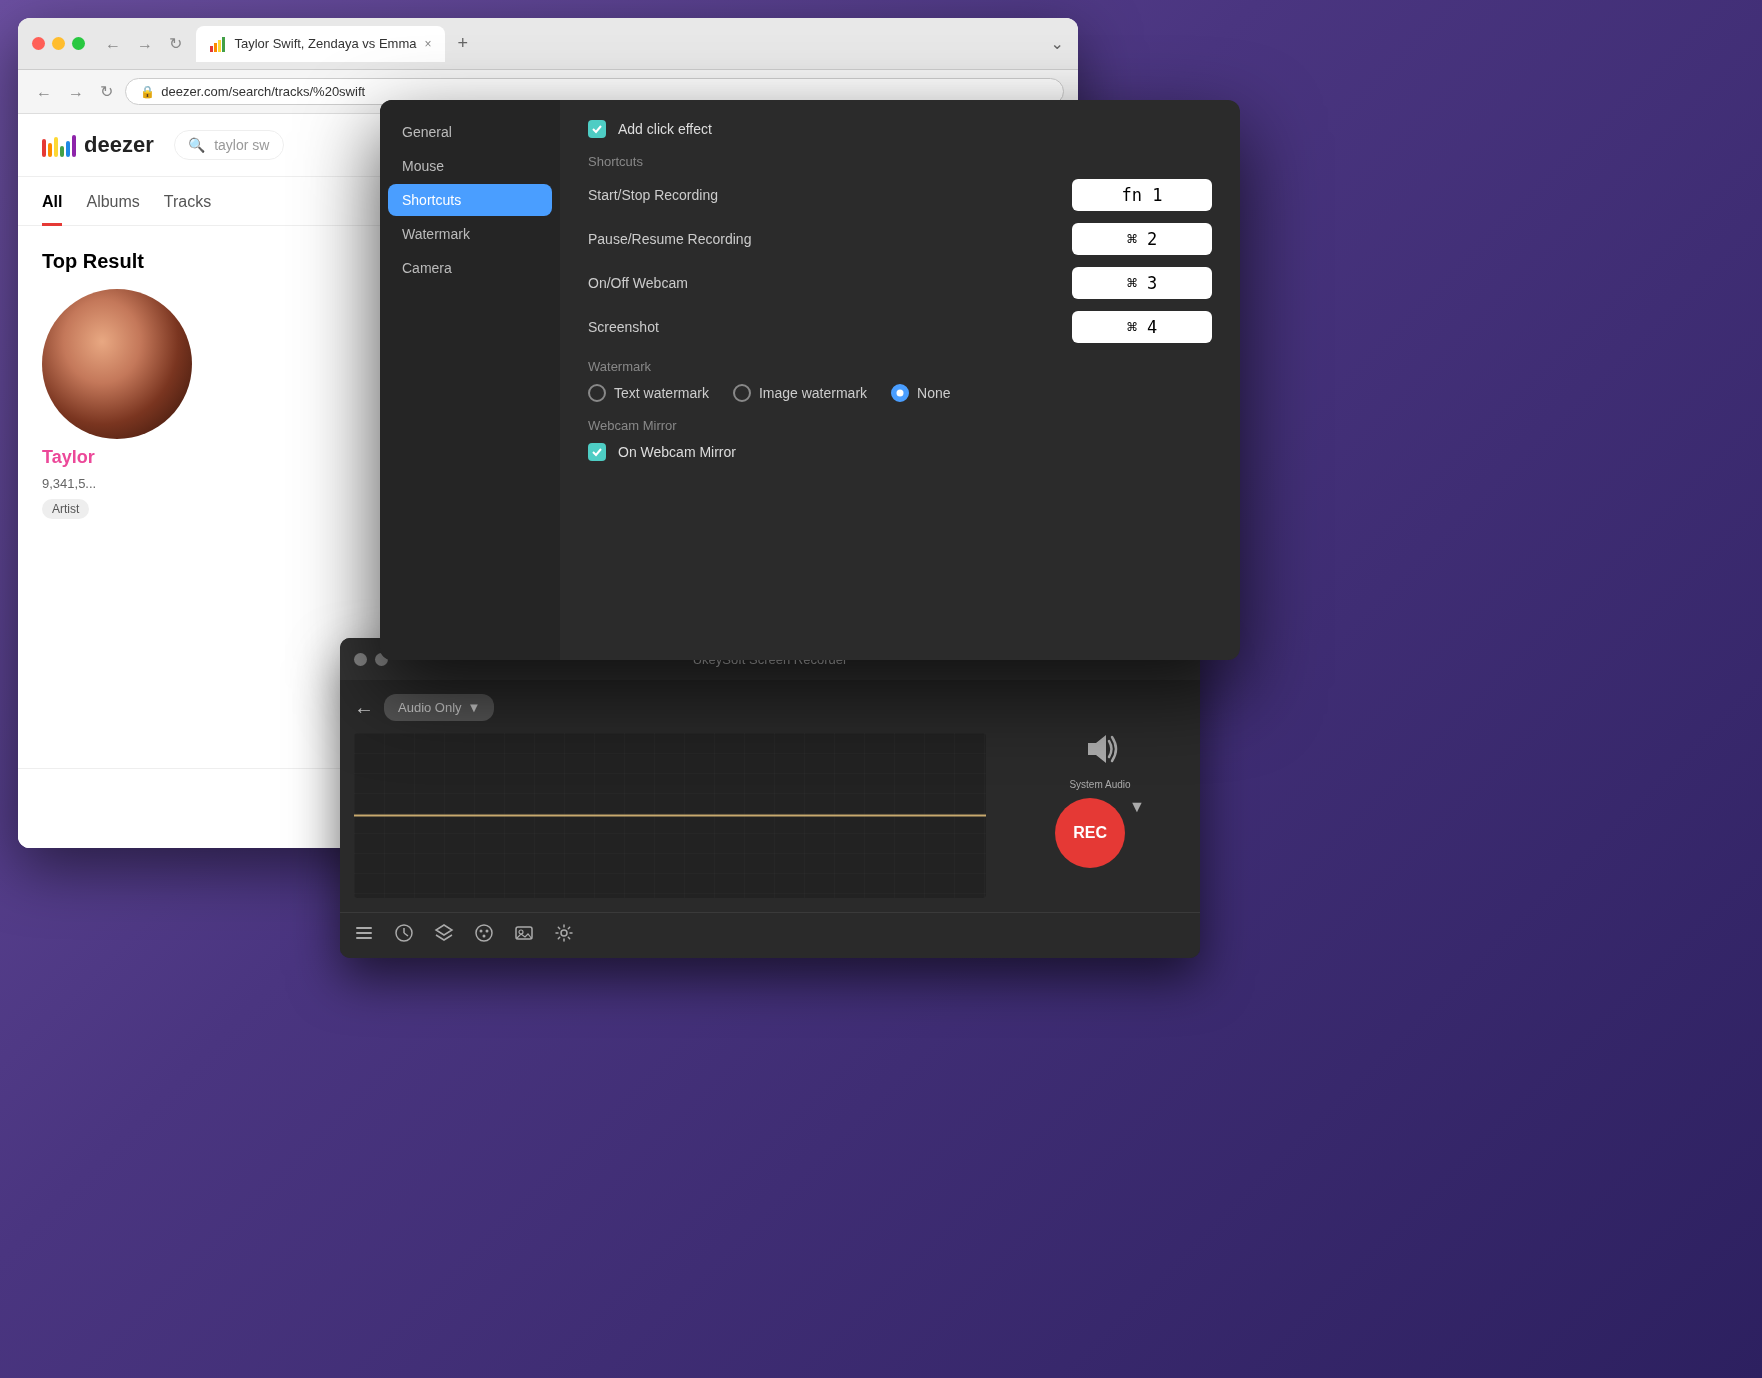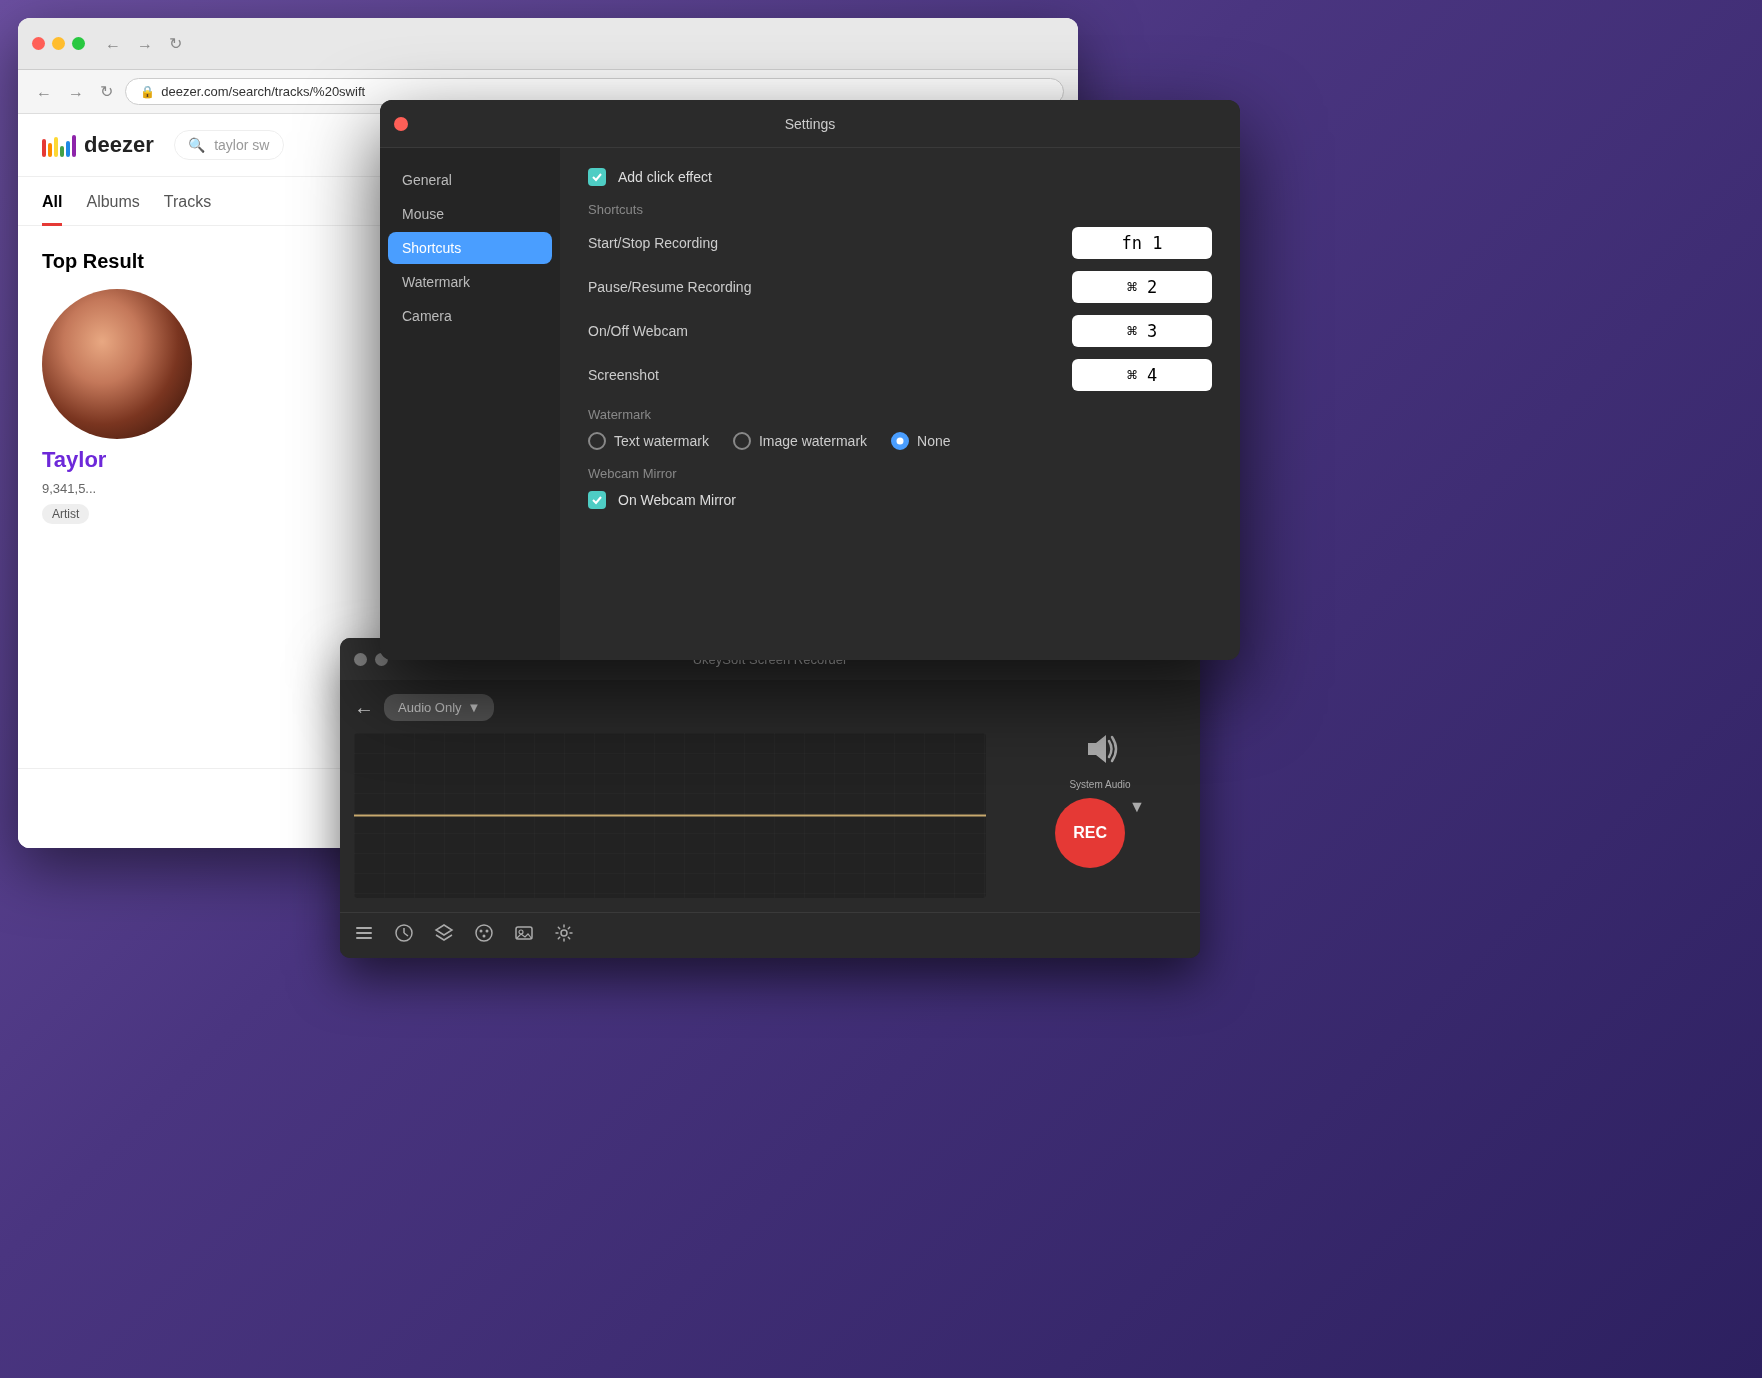--- a/index.html
+++ b/index.html
@@ -185,23 +185,23 @@
       background: linear-gradient(145deg, #c8956c 0%, #8b4513 40%, #3d1a0a 100%);
       overflow: hidden;
       position: relative;
     }
     .artist-avatar-inner {
       width: 100%;
       height: 100%;
       background: radial-gradient(ellipse at 40% 35%, #e8a882 0%, #c4785a 30%, #7a3520 60%, #2a0e05 100%);
     }
     .artist-name {
-      font-size: 22px;
+      font-size: 18px;
       font-weight: 700;
-      color: #6d28d9;
+      color: #ec4899;
     }
     .artist-fans {
       font-size: 13px;
       color: #666;
     }
     .artist-badge {
       background: #eee;
       border-radius: 12px;
       padding: 3px 10px;
       font-size: 12px;
@@ -536,20 +536,35 @@
   <div class="browser-titlebar">
     <div class="browser-dots">
       <div class="browser-dot dot-red"></div>
       <div class="browser-dot dot-yellow"></div>
       <div class="browser-dot dot-green"></div>
     </div>
     <div class="browser-nav">
       <button class="nav-btn">←</button>
       <button class="nav-btn">→</button>
       <button class="nav-btn">↻</button>
+    </div>
+    <div class="tab-bar">
+      <div class="tab">
+
+        <svg width="16" height="16" viewBox="0 0 16 16">
+          <rect x="0" y="10" width="3" height="6" fill="#e53935"></rect>
+          <rect x="4" y="7" width="3" height="9" fill="#fb8c00"></rect>
+          <rect x="8" y="4" width="3" height="12" fill="#fdd835"></rect>
+          <rect x="12" y="1" width="3" height="15" fill="#43a047"></rect>
+        </svg>
+        <span>Taylor Swift, Zendaya vs Emma</span>
+        <span class="tab-close">×</span>
+      </div>
+      <span class="tab-new">+</span>
+      <span class="tab-overflow" style="margin-left:auto;">⌄</span>
     </div>
   </div>
 
   <div class="browser-toolbar">
     <button class="nav-btn">←</button>
     <button class="nav-btn">→</button>
     <button class="nav-btn">↻</button>
     <div class="address-bar">
       <span class="lock-icon">🔒</span>
       <span>deezer.com/search/tracks/%20swift</span>
@@ -607,24 +622,20 @@
           <text x="12" y="17" font-size="11" fill="#333" text-anchor="middle">30</text>
           <path d="M12 5V1l5 5-5 5V7c-3.31 0-6 2.69-6 6s2.69 6 6 6 6-2.69 6-6h2c0 4.42-3.58 8-8 8s-8-3.58-8-8 3.58-8 8-8z" fill="#333"></path>
         </svg>
       </button>
       <button class="player-btn">⏭</button>
     </div>
   </div>
 </div>
 
 <div class="settings-dialog">
-  <div class="settings-titlebar">
-    <div class="settings-close-btn"></div>
-    <span class="settings-title">Settings</span>
-  </div>
   <div class="settings-body">
 
     <div class="settings-sidebar">
       <div class="sidebar-item">General</div>
       <div class="sidebar-item">Mouse</div>
       <div class="sidebar-item active">Shortcuts</div>
       <div class="sidebar-item">Watermark</div>
       <div class="sidebar-item">Camera</div>
     </div>
 

